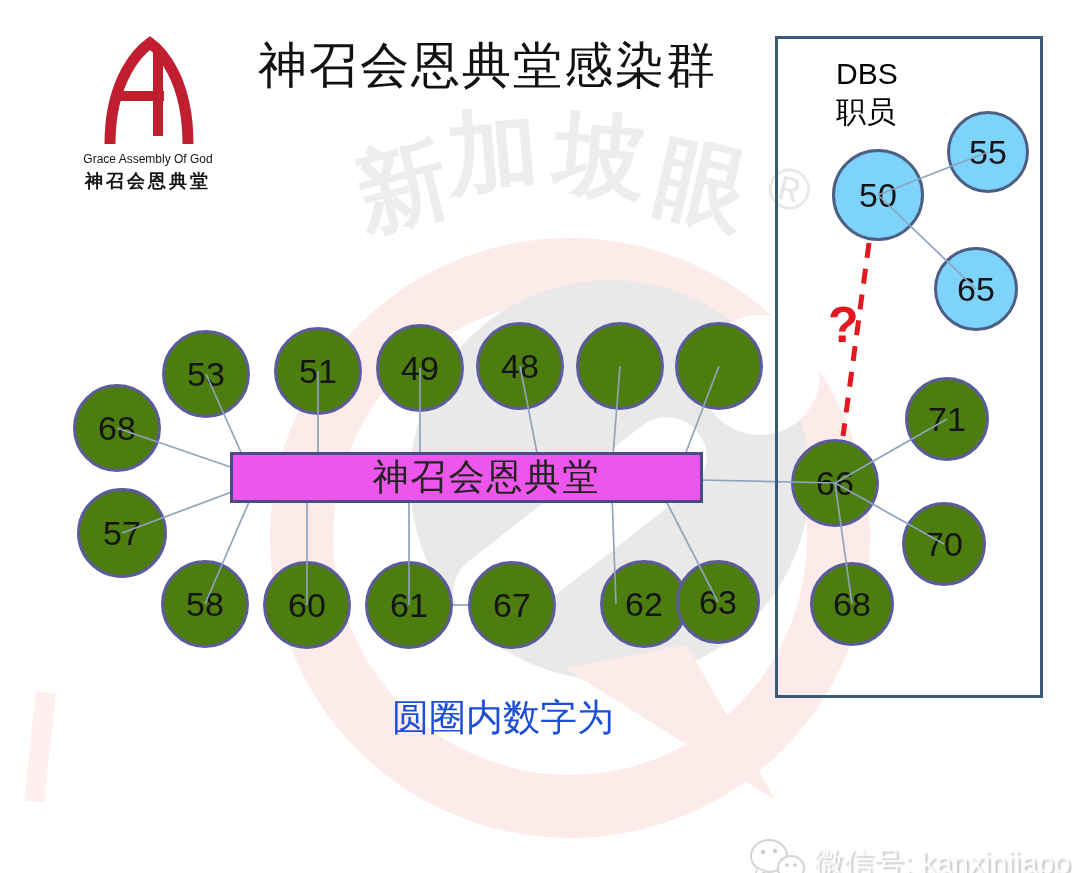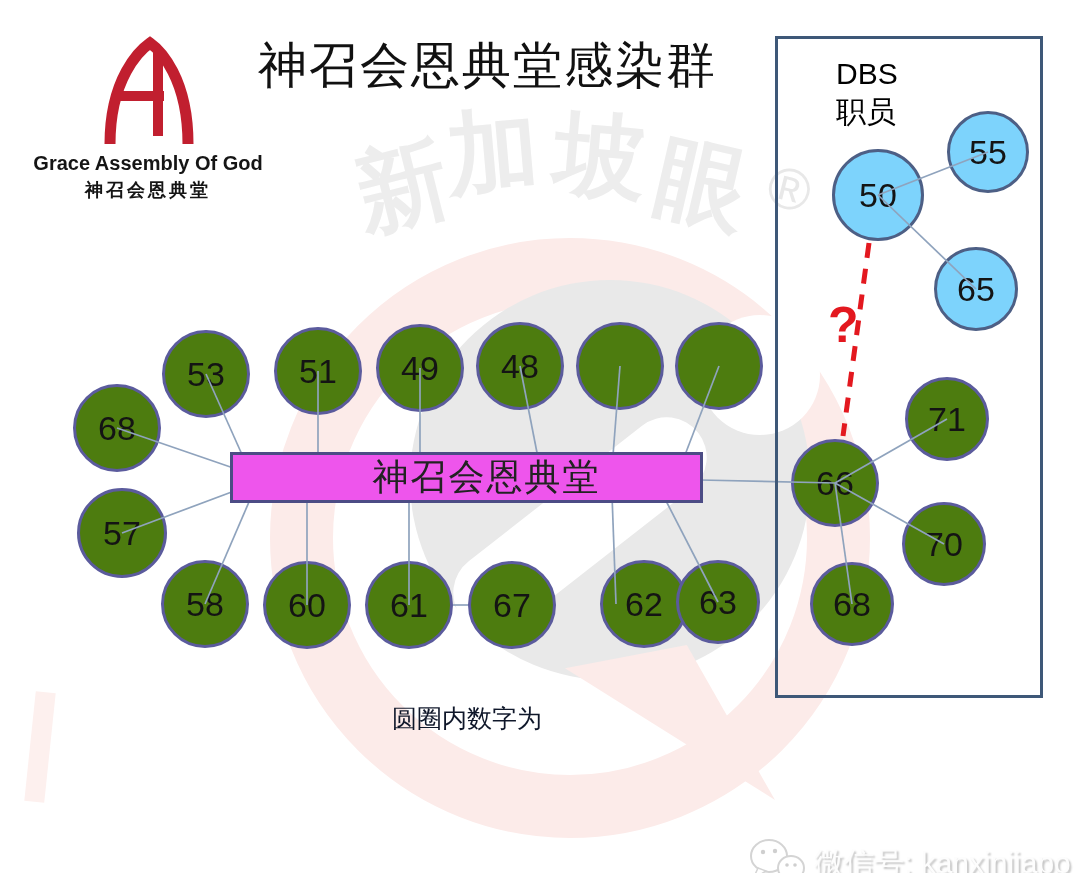--- a/index.html
+++ b/index.html
@@ -24,40 +24,40 @@
   .wm-c1{left:447px;top:106px;transform:rotate(-5deg);}
   .wm-c2{left:554px;top:110px;transform:rotate(5deg);}
   .wm-c3{left:656px;top:138px;transform:rotate(13deg);}
   .wm-reg{position:absolute;left:768px;top:160px;font-size:58px;color:#e8e8e8;
     transform:rotate(14deg);line-height:1;pointer-events:none;}
   
   .title{position:absolute;left:258px;top:33px;font-size:49px;letter-spacing:2px;color:#111;
     white-space:nowrap;}
   .logo{position:absolute;left:18px;top:36px;width:260px;text-align:center;}
   .logo svg{display:block;margin:0 auto;}
-  .logo-en{font-size:20px;font-weight:bold;color:#151515;margin-top:6px;white-space:nowrap;}
+  .logo-en{font-size:12px;font-weight:normal;color:#151515;margin-top:6px;white-space:nowrap;}
   .logo-cn{font-size:18px;font-weight:bold;color:#151515;letter-spacing:3px;margin-top:3px;}
   
   #edges{position:absolute;left:0;top:0;width:1080px;height:873px;}
   .center-rect{position:absolute;left:230px;top:452px;width:473px;height:51px;background:#ee55ec;
     border:3px solid #4c4c85;box-sizing:border-box;display:flex;align-items:center;
     justify-content:center;padding-left:40px;}
   .center-rect span{font-size:36px;color:#222;letter-spacing:2px;white-space:nowrap;}
   .node{position:absolute;border-radius:50%;display:flex;align-items:center;justify-content:center;
     box-sizing:border-box;font-size:34px;color:#141414;}
   .node.case{background:#4d7c0f;border:3px solid #5b5b9d;}
   .node.staff{background:#7dd3fc;border:3px solid #4d5f85;}
   
   .dbs-box{position:absolute;left:775px;top:36px;width:268px;height:662px;border:3px solid #3e5878;
     box-sizing:border-box;background:transparent;}
   .dbs-label{position:absolute;left:836px;top:55px;font-size:30px;color:#000;line-height:38px;}
   .meiyuan{position:absolute;left:905px;top:613px;font-size:31px;color:#111;line-height:40px;}
   .qmark{position:absolute;left:828px;top:296px;font-size:50px;font-weight:bold;color:#e3181f;}
   
-  .note{position:absolute;left:392px;top:702px;font-size:25px;color:#0f172a;line-height:32px;}
+  .note{position:absolute;left:392px;top:702px;font-size:37px;color:#1d4ed8;line-height:32px;}
   .footer{position:absolute;left:748px;top:836px;display:flex;align-items:center;}
   .footer-text{font-size:30px;font-weight:500;color:#fdfdfd;margin-left:8px;
     text-shadow:2px 2px 2px #c4c4c4;white-space:nowrap;}
   .layer0{z-index:0}.layer1{z-index:1}.layer2{z-index:2}.layer3{z-index:3}
   .layer4{z-index:4}.layer5{z-index:5}.layer6{z-index:6}
 </style>
 </head>
 <body>
 
 <div id="canvas">

